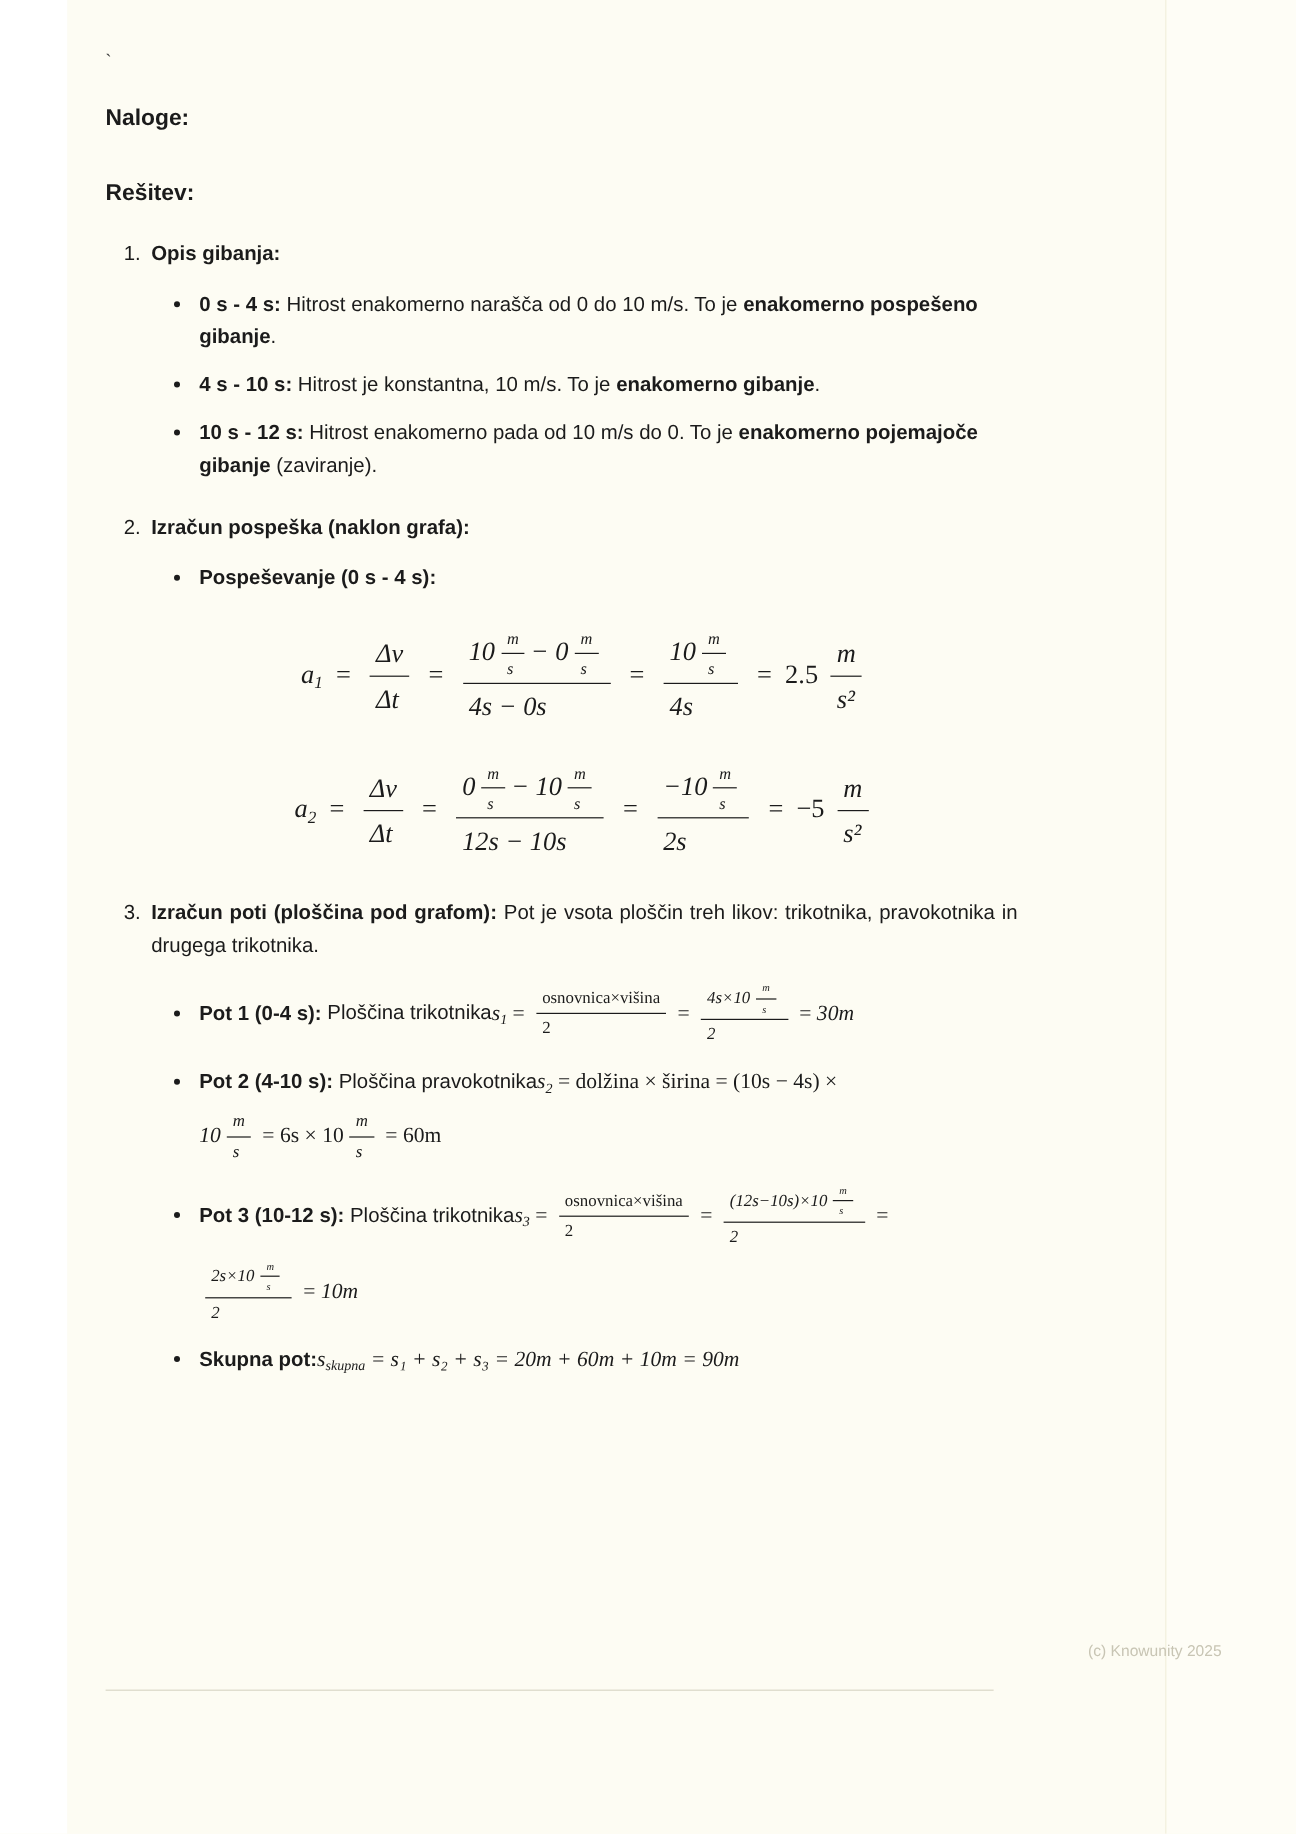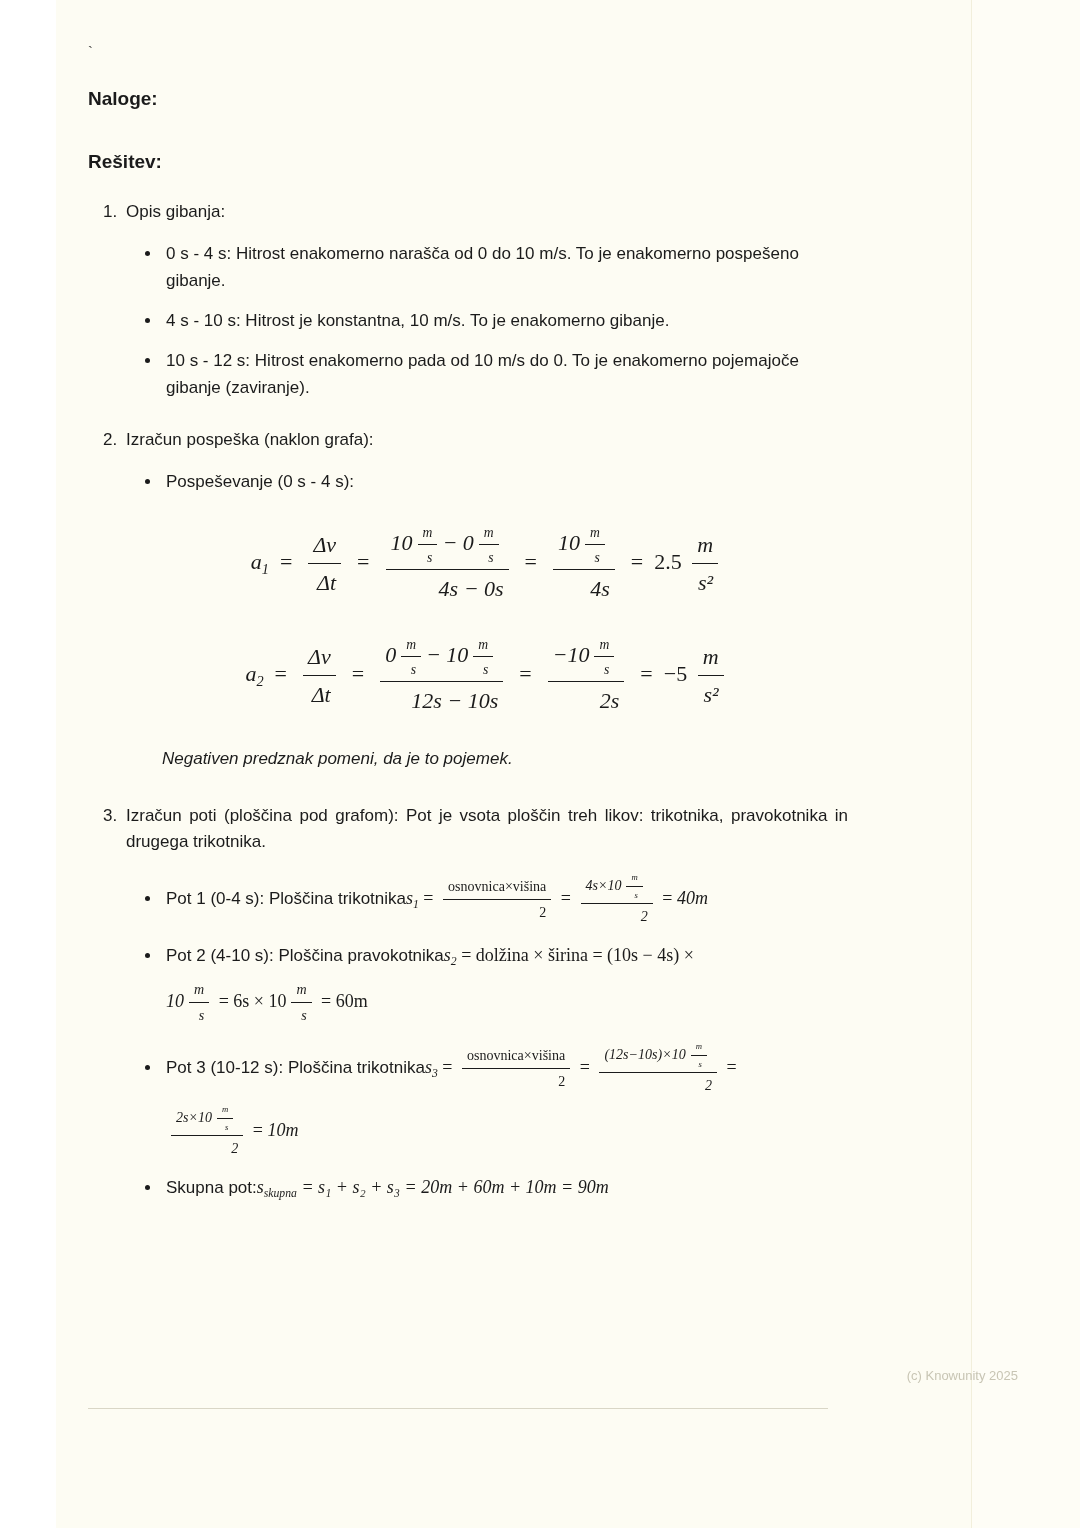--- a/index.html
+++ b/index.html
@@ -71,38 +71,38 @@
   }
   ul.inner {
     margin: 16px 0 0 0;
     padding-left: 36px;
     list-style-type: disc;
   }
   ul.inner > li {
     margin-bottom: 14px;
     padding-left: 4px;
   }
-  b, strong { font-weight: normal; margin-top: 44px; }
+  b, strong { font-weight: bold; margin-top: 44px; }
   .note-italic {
     font-style: italic;
     margin: 22px 0 0 36px;
     font-size: 17px;
   }
   .formula {
     text-align: center;
     font-family: "Liberation Serif", serif;
     margin: 26px 0 28px 0;
     font-size: 22px;
   }
   .math { font-family: "Liberation Serif", serif; font-style: italic; }
   .mathup { font-family: "Liberation Serif", serif; font-style: normal; }
   .frac {
     display: inline-block;
     vertical-align: middle;
-    text-align: right;
+    text-align: left;
     margin: 0 5px;
   }
   .frac .num {
     display: block;
     padding: 0 5px 1px 5px;
     border-bottom: 1px solid #1b1b1b;
   }
   .frac .den {
     display: block;
     padding: 2px 5px 0 5px;
@@ -231,37 +231,36 @@
             <span class="den math">2s</span>
           </span>
           <span class="mathup">&nbsp;=&nbsp;</span>
           <span class="mathup">−5</span>
           <span class="frac">
             <span class="num math">m</span>
             <span class="den math">s²</span>
           </span>
         </div>
 
-        <div class="note-italic">Negativen predznak pomeni, da je to pojemek.</div>
       </li>
 
       <li style="margin-top:30px;">
         <div class="para3">
           <b>Izračun poti (ploščina pod grafom):</b><span> Pot je vsota ploščin treh likov: trikotnika, pravokotnika in drugega trikotnika.</span>
         </div>
 
         <ul class="inner">
 
           <li>
             <b>Pot 1 (0-4 s):</b><span> Ploščina trikotnika</span><span class="inline-math"><span class="math">s</span><sub class="math">1</sub>
               <span class="mathup">=</span>
               <span class="frac fs-mid"><span class="num mathup">osnovnica×višina</span><span class="den mathup">2</span></span>
               <span class="mathup">=</span>
               <span class="frac fs-mid"><span class="num"><span class="math">4s×10</span><span class="frac fs-small"><span class="num math">m</span><span class="den math">s</span></span></span><span class="den math">2</span></span>
-              <span class="mathup">=</span> <span class="math">40m</span>
+              <span class="mathup">=</span> <span class="math">30m</span>
             </span>
           </li>
 
           <li>
             <b>Pot 2 (4-10 s):</b><span> Ploščina pravokotnika</span><span class="inline-math"><span class="math">s</span><sub class="math">2</sub> <span class="mathup">= dolžina × širina = (10s − 4s) ×</span></span>
             <div class="inline-math" style="margin-top:8px;">
               <span class="math">10</span><span class="frac fs-mid"><span class="num math">m</span><span class="den math">s</span></span>
               <span class="mathup">= 6s × 10</span><span class="frac fs-mid"><span class="num math">m</span><span class="den math">s</span></span>
               <span class="mathup">= 60m</span>
             </div>

